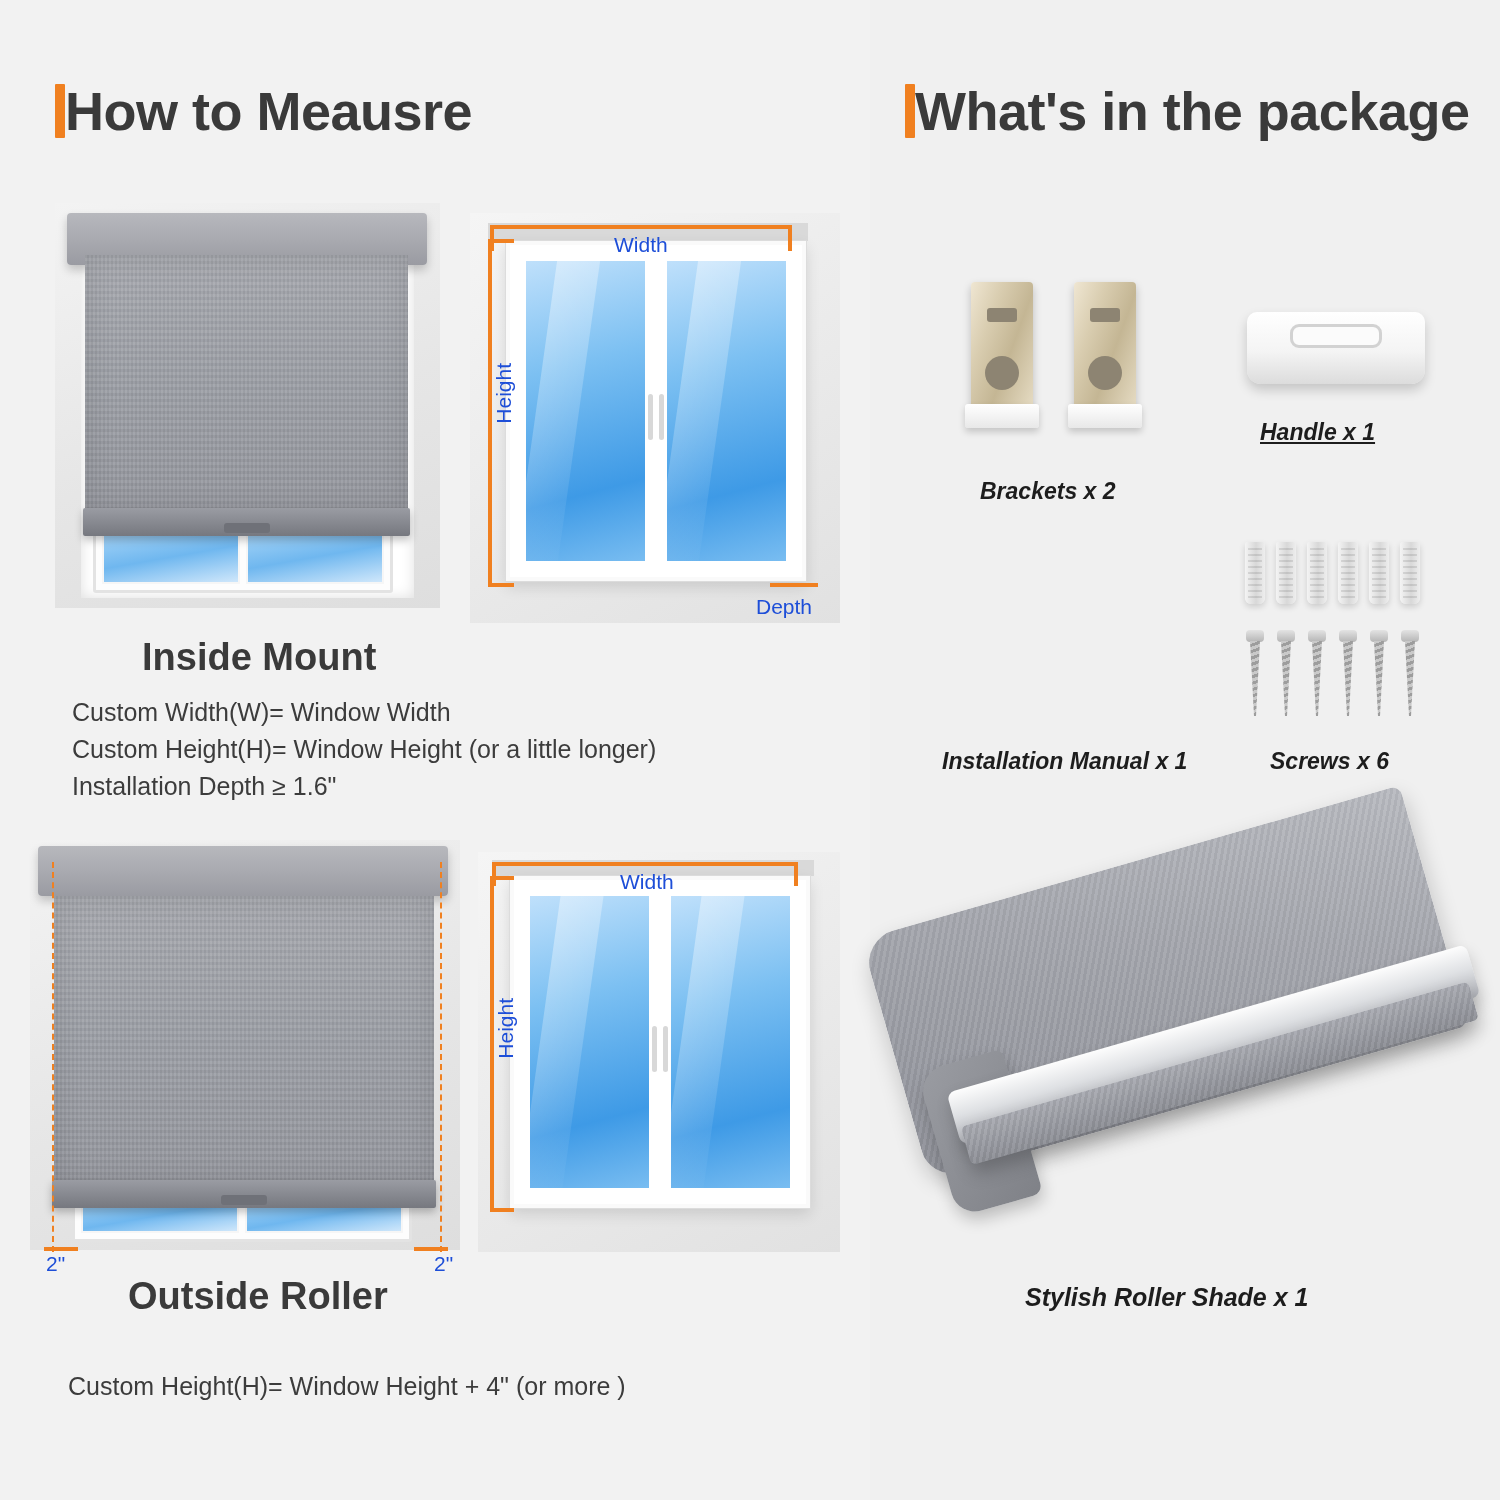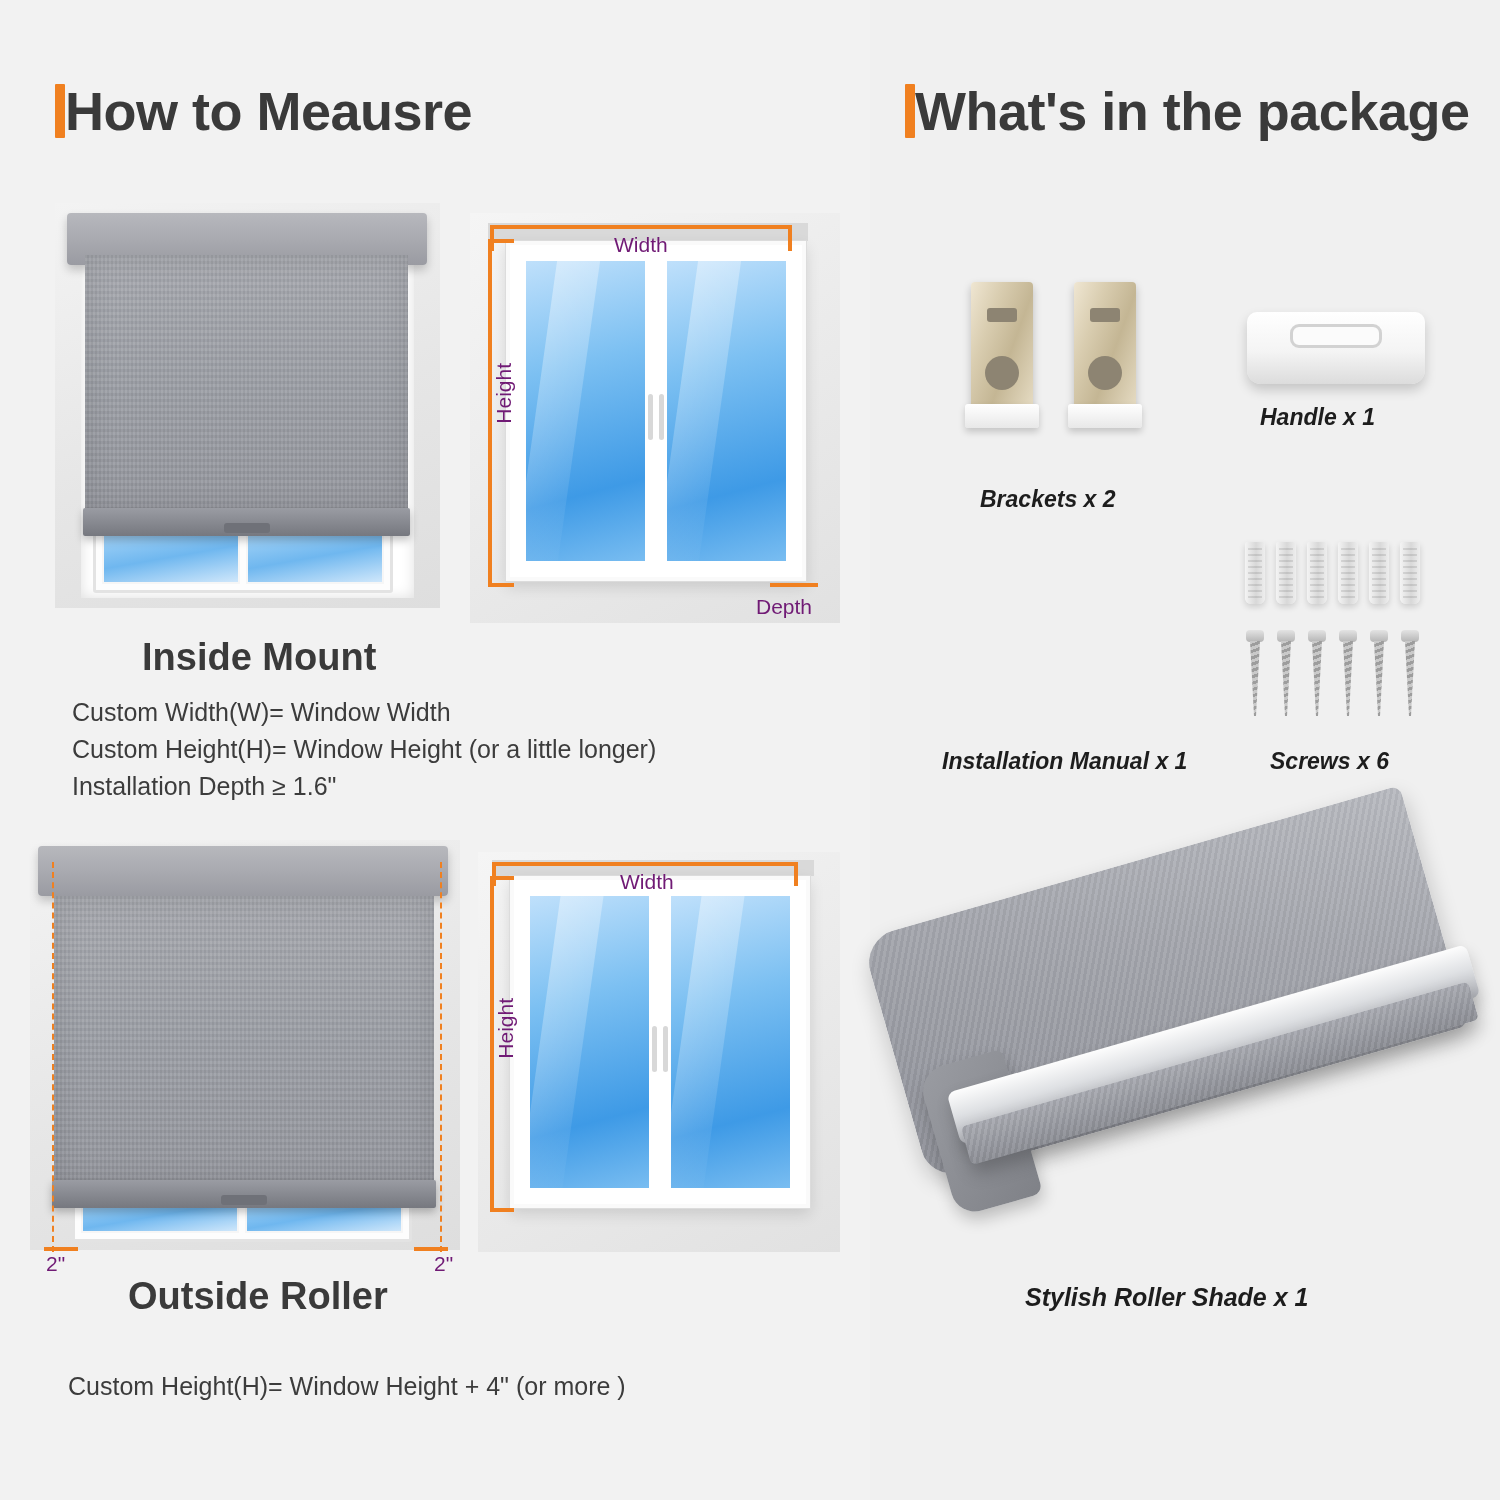--- a/index.html
+++ b/index.html
@@ -170,21 +170,21 @@
     background: #d8d8d8;
     border-radius: 3px;
   }
   .orange-line {
     position: absolute;
     background: #f08020;
   }
   .dim-label {
     position: absolute;
     font-size: 21px;
-    color: #701a75;
+    color: #1d4ed8;
     font-family: "Liberation Sans", sans-serif;
     white-space: nowrap;
   }
   .vert {
     writing-mode: vertical-rl;
     text-orientation: mixed;
     transform: rotate(180deg);
   }
   .dashed-v {
     position: absolute;
@@ -516,24 +516,24 @@
       <div class="slot" style="left:22px; top:26px; width:30px; height:14px;"></div>
       <div class="slot" style="left:20px; top:74px; width:34px; height:34px; border-radius:50%;"></div>
       <div class="base"></div>
     </div>
     <div class="bracket" style="left:198px; top:282px;">
       <div class="body"></div>
       <div class="slot" style="left:22px; top:26px; width:30px; height:14px;"></div>
       <div class="slot" style="left:20px; top:74px; width:34px; height:34px; border-radius:50%;"></div>
       <div class="base"></div>
     </div>
-    <div class="pkg-caption" style="left:110px; top:478px;margin-top:8px;">Brackets x 2</div>
+    <div class="pkg-caption" style="left:110px; top:478px;">Brackets x 2</div>
 
     <div class="handle-part" style="left:377px; top:312px;"></div>
-    <div class="pkg-caption" style="left:390px; top:404px;">Handle x 1</div>
+    <div class="pkg-caption" style="left:390px; top:419px;text-decoration:underline;">Handle x 1</div>
 
     <div class="pkg-caption" style="left:72px; top:748px;">Installation Manual x 1</div>
 
     <div class="anchor" style="left:375px; top:542px;"></div>
     <div class="anchor" style="left:406px; top:542px;"></div>
     <div class="anchor" style="left:437px; top:542px;"></div>
     <div class="anchor" style="left:468px; top:542px;"></div>
     <div class="anchor" style="left:499px; top:542px;"></div>
     <div class="anchor" style="left:530px; top:542px;"></div>
 

